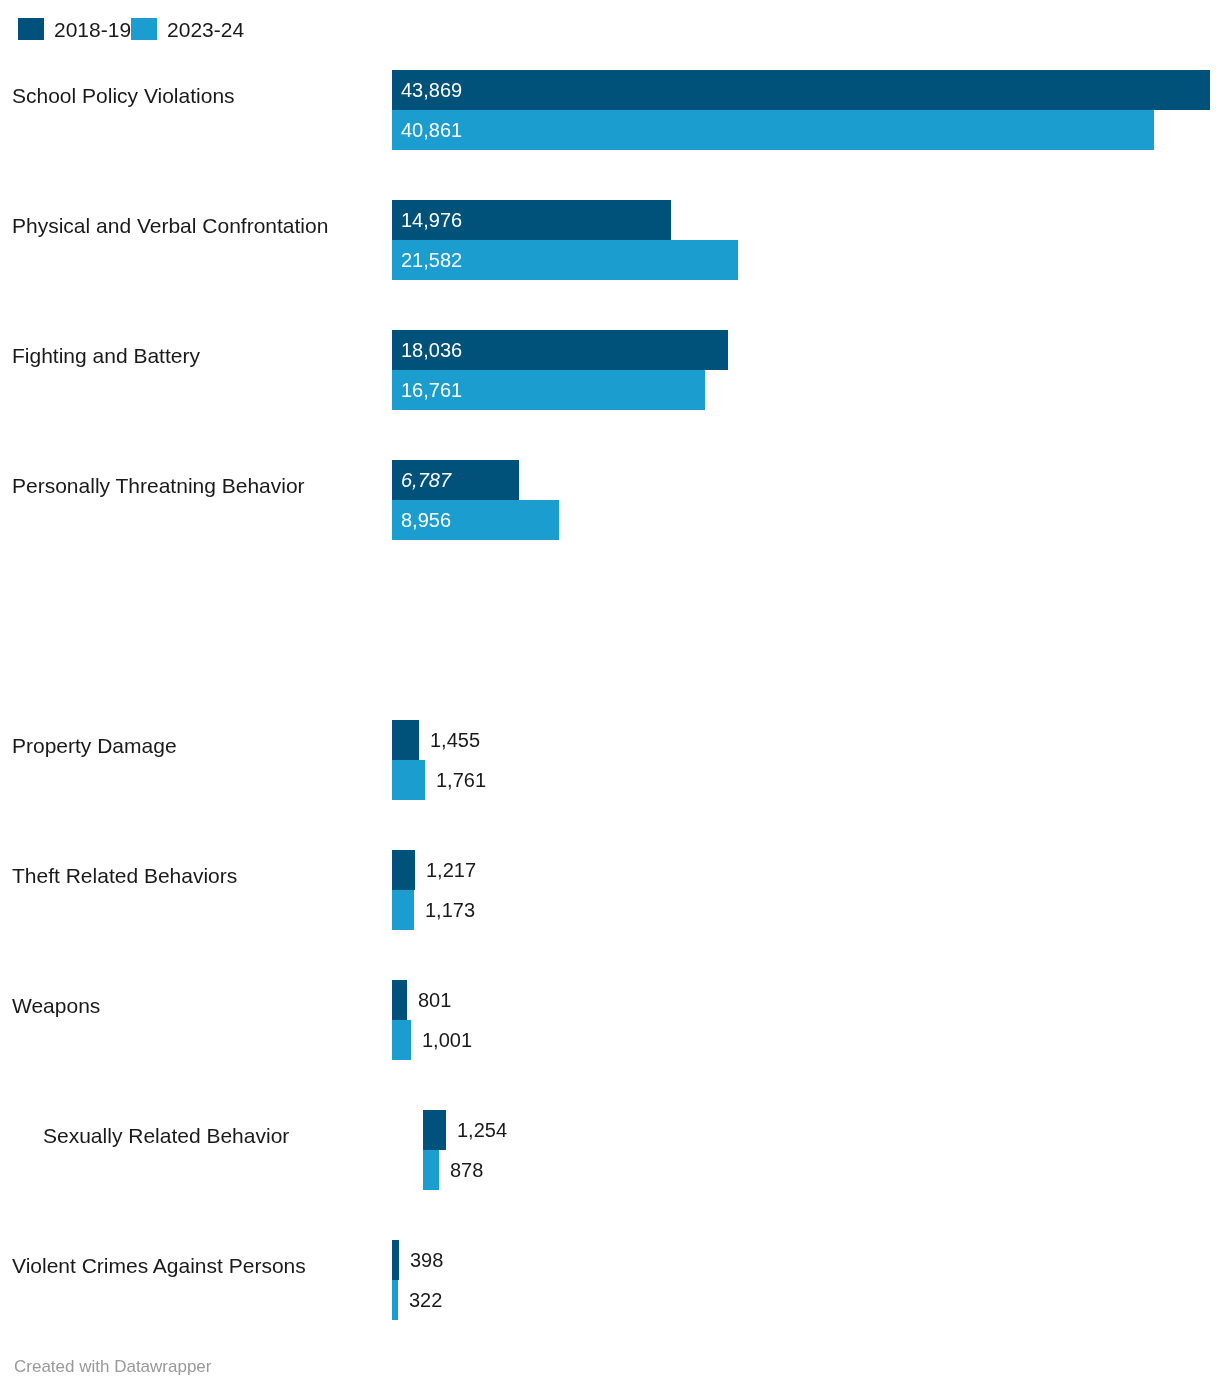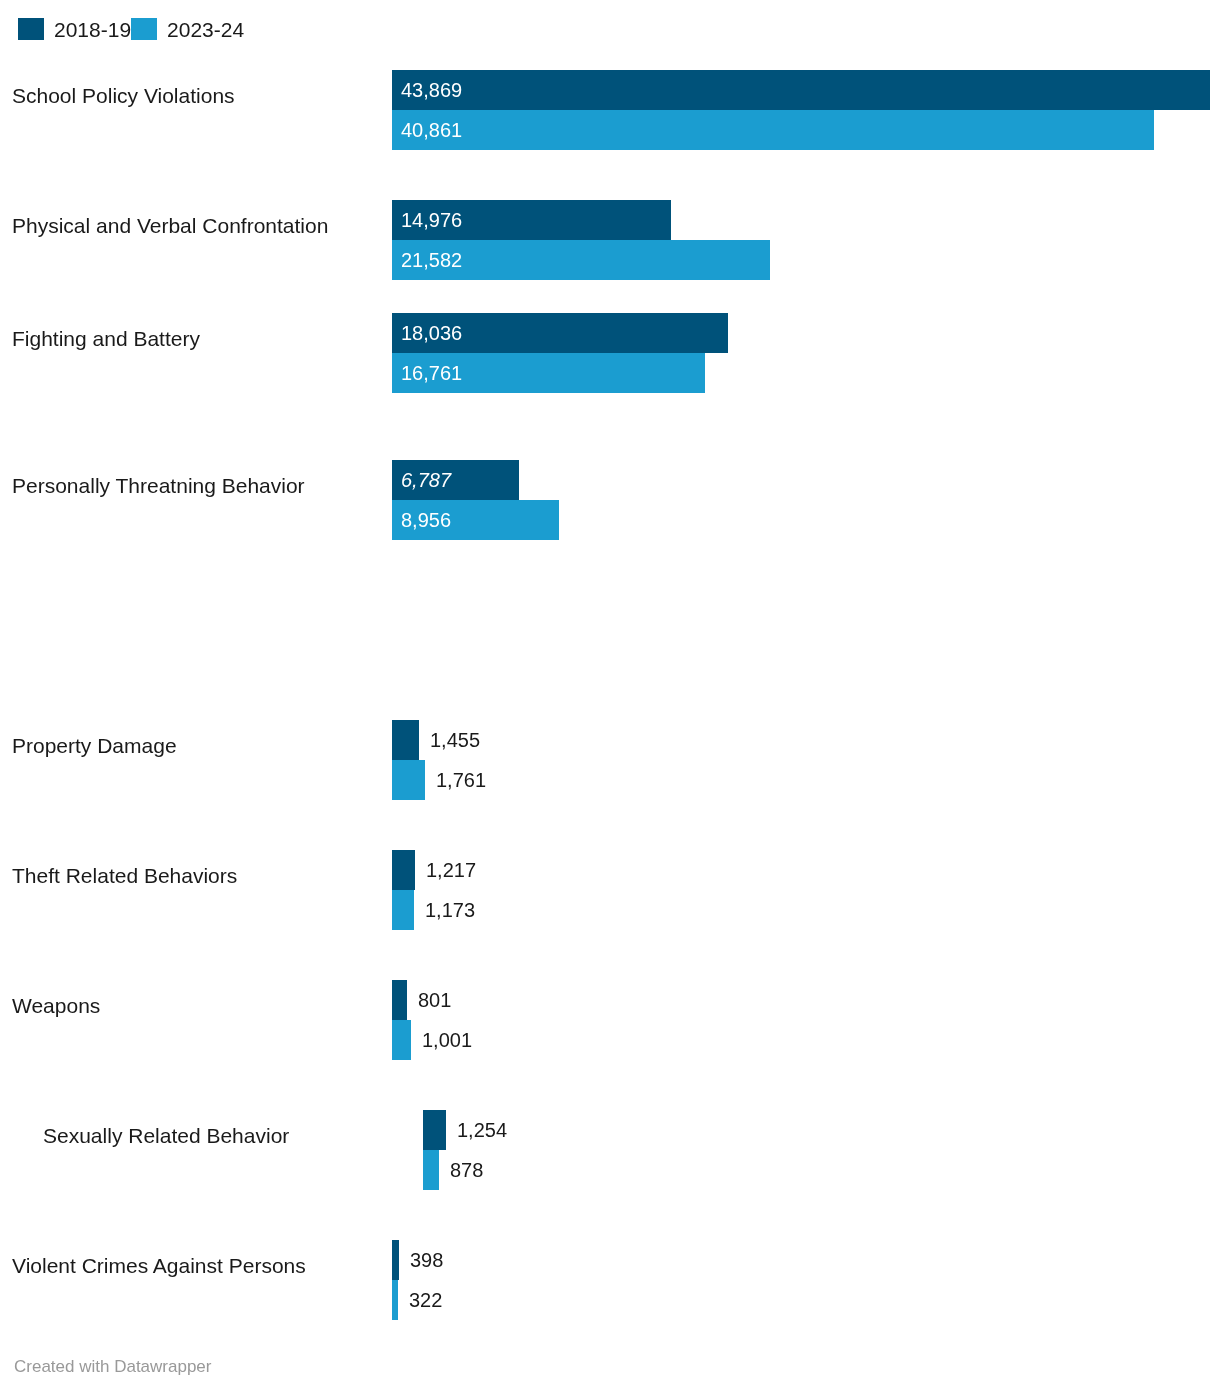--- a/index.html
+++ b/index.html
@@ -142,27 +142,27 @@
     </div>
     <div class="group" style="top: 130px;">
       <div class="group-label">Physical and Verbal Confrontation</div>
       <div class="bars">
         <div class="bar-row">
           <div class="bar" style="width: 279px; background: rgb(0, 82, 122);">
             <span class="bar-value inside">14,976</span>
           </div>
         </div>
         <div class="bar-row">
-          <div class="bar" style="width: 378px; background: rgb(27, 157, 208);">
+          <div class="bar" style="width: 346px; background: rgb(27, 157, 208);">
             <span class="bar-value inside">21,582</span>
           </div>
         </div>
       </div>
     </div>
-    <div class="group" style="top: 243px;">
+    <div class="group" style="top: 260px;">
       <div class="group-label">Fighting and Battery</div>
       <div class="bars">
         <div class="bar-row">
           <div class="bar" style="width: 336px; background: rgb(0, 82, 122);">
             <span class="bar-value inside">18,036</span>
           </div>
         </div>
         <div class="bar-row">
           <div class="bar" style="width: 313px; background: rgb(27, 157, 208);">
             <span class="bar-value inside">16,761</span>

